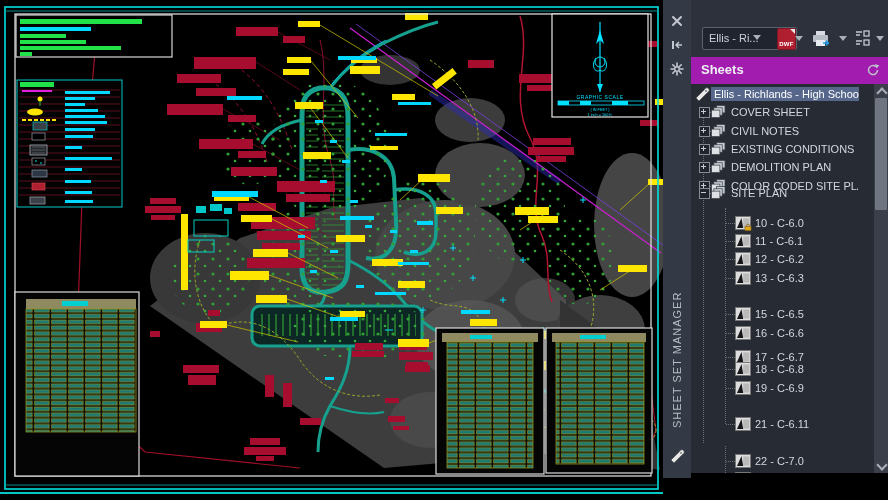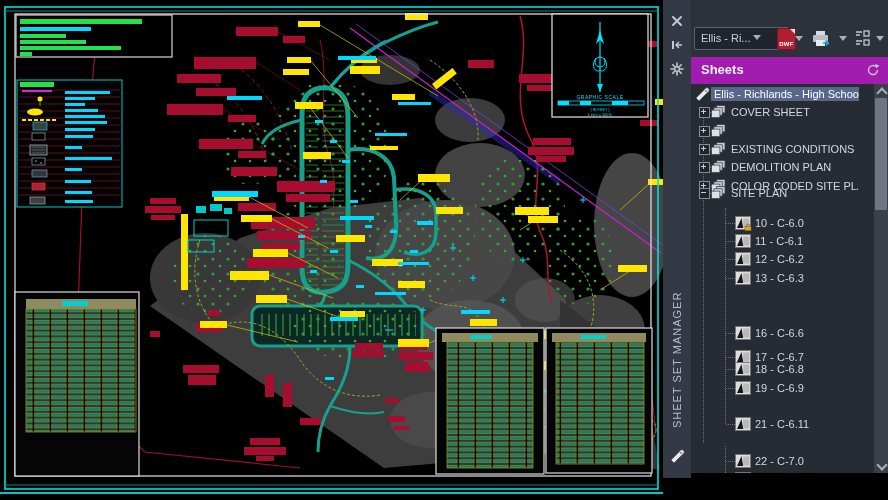--- a/index.html
+++ b/index.html
@@ -13,21 +13,21 @@
   .strip{position:absolute;left:663px;top:0;width:28px;height:478px;background:#333945}
   .strip .sicon{position:absolute;left:7px;width:14px;height:14px;color:#c3c8d0;cursor:pointer}
   .vlabel{position:absolute;left:8px;top:248px;height:180px;
           writing-mode:vertical-rl;transform:rotate(180deg);
           font-size:11px;letter-spacing:1px;color:#b9bec6;white-space:nowrap}
   .strip .roll{position:absolute;left:6px;top:448px}
 
   
   .panel{position:absolute;left:691px;top:0;width:197px;height:473px;background:#2c313c}
   .ptool{position:absolute;left:0;top:0;width:197px;height:57px;background:#2c313c;border-bottom:1px solid #20242c}
-  .dd{position:absolute;left:3px;top:27px;width:71px;height:21px;background:#20242e;
+  .dd{position:absolute;left:11px;top:27px;width:71px;height:21px;background:#20242e;
       border:1px solid #5a6170;border-radius:2px;color:#ccd1d8;font-size:11px;
       line-height:21px;padding:0 16px 0 6px;white-space:nowrap;overflow:hidden;cursor:pointer}
   .chev{position:absolute;width:0;height:0;border-left:4px solid transparent;
         border-right:4px solid transparent;border-top:5px solid #aab0ba}
   .tbtn{position:absolute;cursor:pointer}
   .dwf{width:17px;height:20px;background:#b01f2f;border-radius:2px;border:1px solid #7e1622}
   .dwf .fold{position:absolute;right:0;top:0;width:0;height:0;border-top:5px solid #e8e8e8;border-left:5px solid transparent}
   .dwf .txt{position:absolute;left:0;right:0;bottom:2px;text-align:center;
             font-size:6px;font-weight:bold;color:#fff;letter-spacing:.3px}
   .phead{position:absolute;left:0;top:57px;width:197px;height:27px;background:#a21caf}
@@ -477,20 +477,21 @@
           <use href="#i-stack"></use>
         </svg>
       <span class="lbl">COVER SHEET</span>
     </div>
     <div class="trow subset" style="top:38px">
       <i class="stub"></i>
         <span class="exp plus"></span>
       <svg class="stack" width="15" height="13">
           <use href="#i-stack"></use>
         </svg>
+      <span class="lbl">CIVIL NOTES</span>
     </div>
     <div class="trow subset" style="top:74px">
       <i class="stub"></i>
         <span class="exp plus"></span>
       <svg class="stack" width="15" height="13">
           <use href="#i-stack"></use>
         </svg>
       <span class="lbl">DEMOLITION PLAN</span>
     </div>
     <div class="trow subset" style="top:56px">
@@ -541,20 +542,27 @@
           <use href="#i-sheet"></use>
         </svg>
       <span class="lbl">12 - C-6.2</span>
     </div>
     <div class="trow sheet" style="top:185px">
       <i class="stub"></i>
         <svg class="sheet-i" width="16" height="14">
           <use href="#i-sheet"></use>
         </svg>
       <span class="lbl">13 - C-6.3</span>
+    </div>
+    <div class="trow sheet" style="top:221px">
+      <i class="stub"></i>
+        <svg class="sheet-i" width="16" height="14">
+          <use href="#i-sheet"></use>
+        </svg>
+      <span class="lbl">15 - C-6.5</span>
     </div>
     <div class="trow sheet" style="top:240px">
       <i class="stub"></i>
         <svg class="sheet-i" width="16" height="14">
           <use href="#i-sheet"></use>
         </svg>
       <span class="lbl">16 - C-6.6</span>
     </div>
     <div class="trow sheet" style="top:264px">
       <i class="stub"></i>

